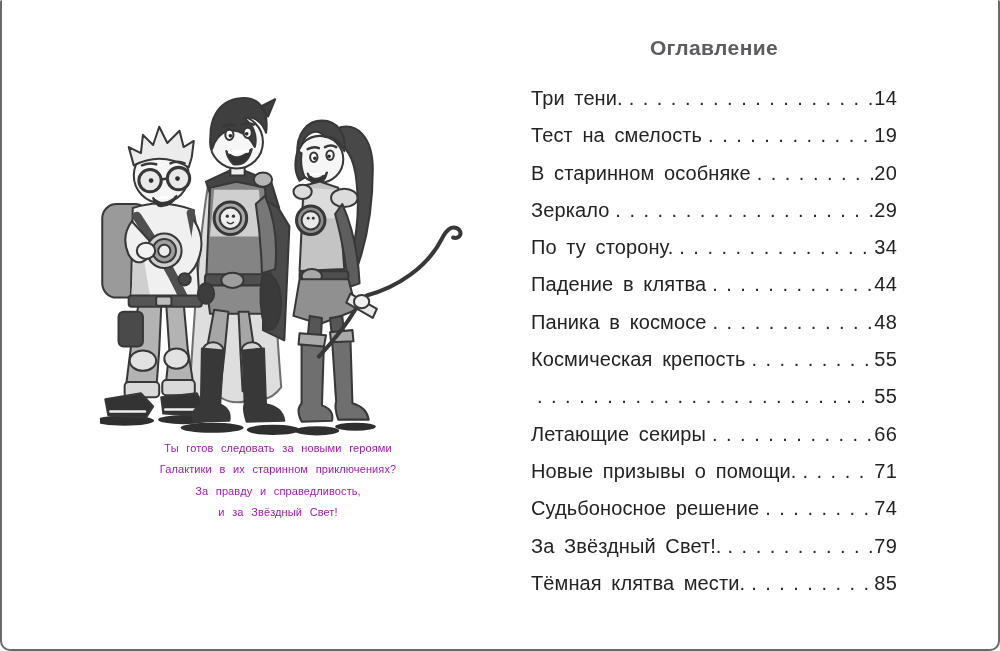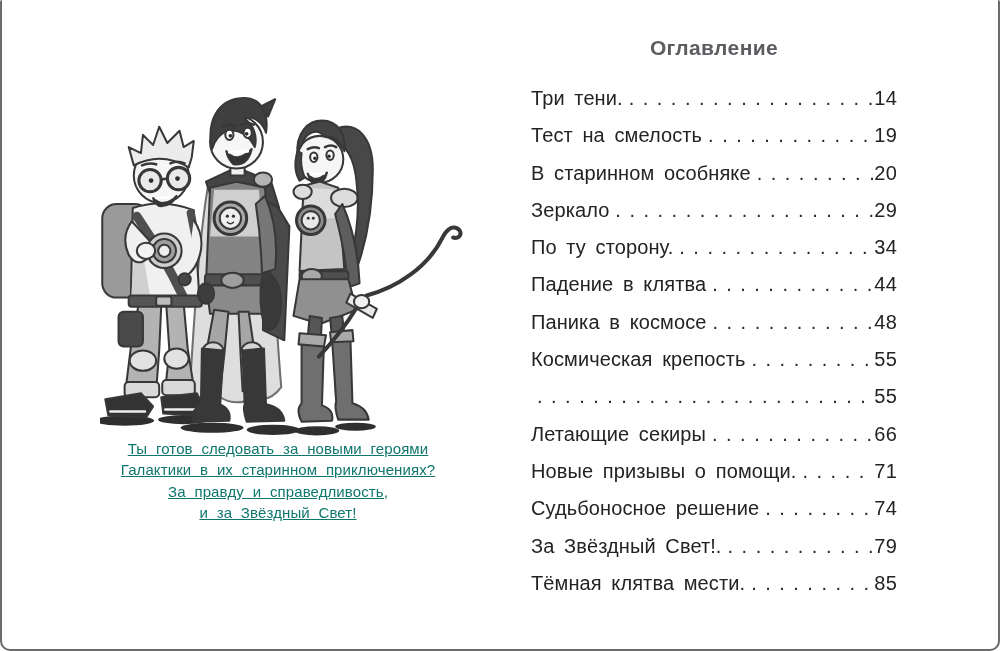--- a/index.html
+++ b/index.html
@@ -21,22 +21,22 @@
     border-right:2px solid var(--border);
     border-bottom:2px solid var(--border);
     border-radius:2px 2px 10px 10px;
     z-index:10;
   }
   
   .left-page{position:absolute;left:0;top:0;width:540px;height:651px;}
   .illustration{position:absolute;left:100px;top:84px;width:392px;height:358px;}
   .caption{
     position:absolute;left:42px;top:438px;width:472px;
-    text-align:center;font-size:15px;line-height:21.4px;
-    word-spacing:4.5px;letter-spacing:.1px;color:#0f766e;text-decoration:underline;
+    text-align:center;font-size:11px;line-height:21.4px;
+    word-spacing:4.5px;letter-spacing:.1px;color:#a21caf;
   }
   
   .right-page{position:absolute;left:514px;top:0;width:460px;height:463px;}
   .toc-title{
     position:absolute;left:17px;top:36px;width:366px;
     text-align:center;font-size:21px;font-weight:bold;
     letter-spacing:.4px;color:var(--toc-title);
   }
   .toc-list{position:absolute;left:17px;top:87px;width:366px;}
   .toc-row{

